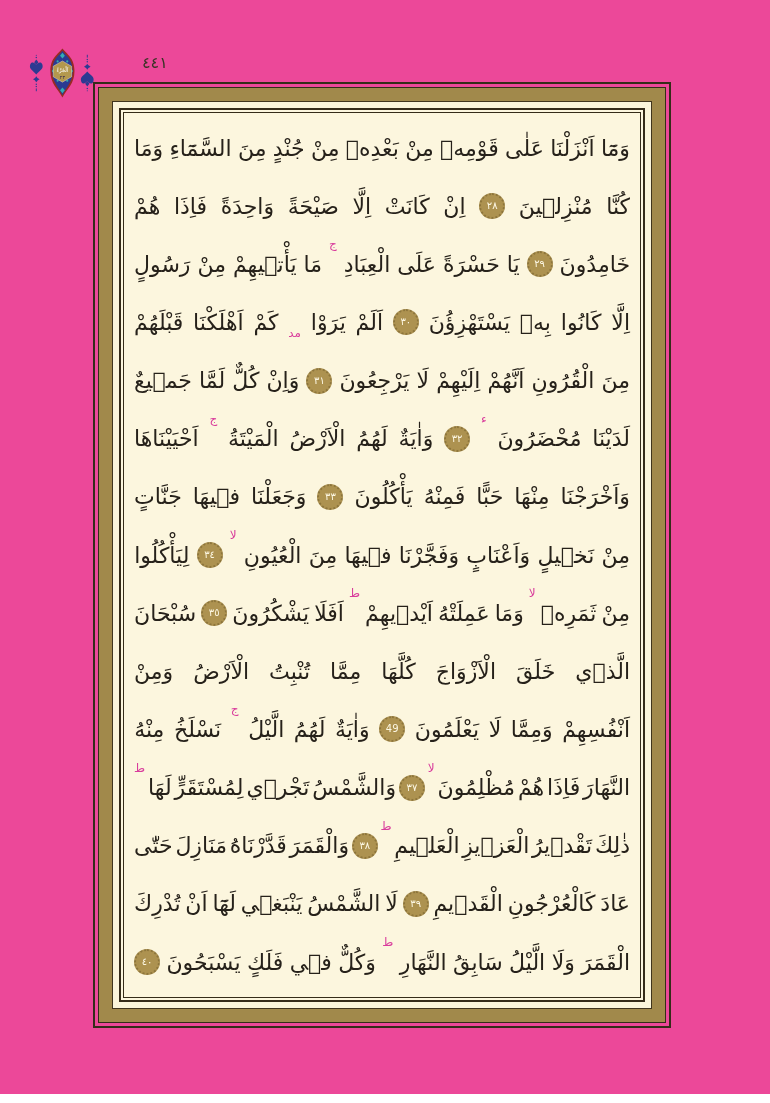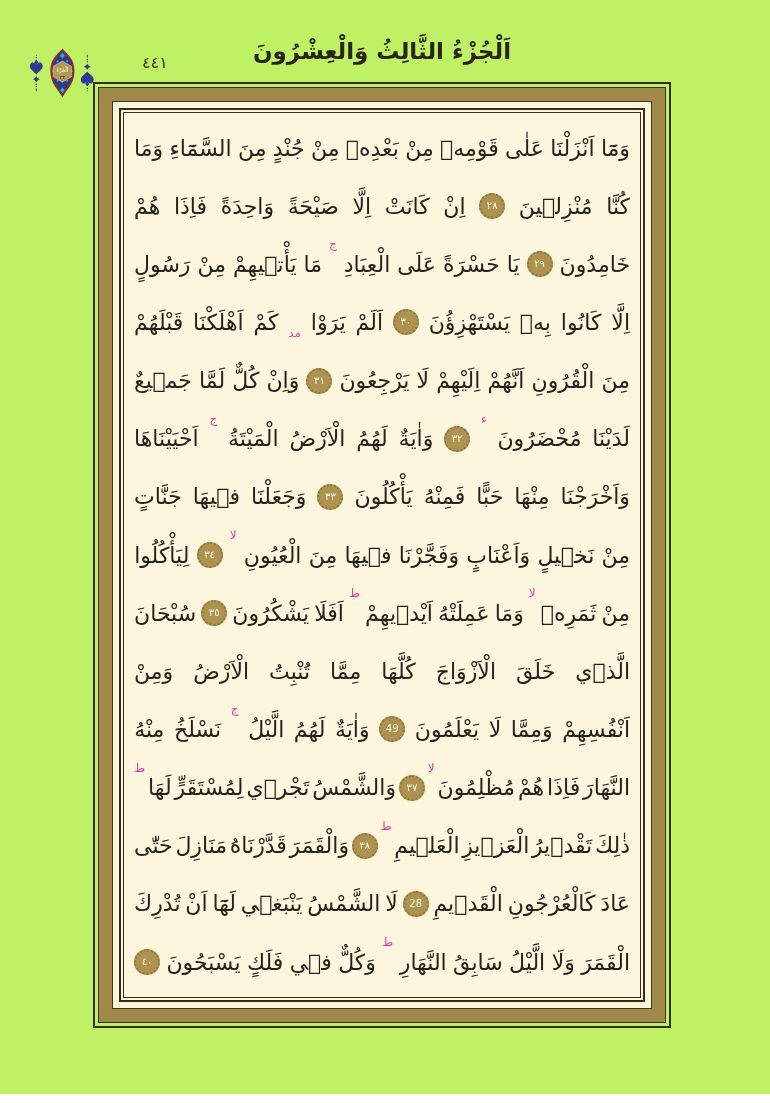--- a/index.html
+++ b/index.html
@@ -1,17 +1,17 @@
 <!DOCTYPE html>
 <html lang="ar" dir="rtl"><head>
 <meta charset="utf-8">
 <style>
   html,body{margin:0;padding:0;}
   body{font-family:"DejaVu Sans",sans-serif;background:#e8e8e8;}
-  .screen{position:relative;width:770px;height:1103px;background:#bef264;overflow:hidden;direction:rtl;}
+  .screen{position:relative;width:770px;height:1103px;background:#ec4899;overflow:hidden;direction:rtl;}
   .bottom-strip{position:absolute;left:0;bottom:0;width:770px;height:9px;background:#ffffff;}
 
   
   .juz-header{position:absolute;left:93px;top:38px;width:578px;text-align:center;
     font-size:23px;font-weight:bold;color:#2A241A;direction:rtl;letter-spacing:0;}
   .page-number{position:absolute;left:142px;top:53px;font-size:16px;color:#3A3426;direction:rtl;}
 
   
   .frame{position:absolute;left:93px;top:82px;width:578px;height:946px;box-sizing:border-box;}
   .f1{width:100%;height:100%;box-sizing:border-box;border:2px solid #352C19;padding:3px;}
@@ -36,21 +36,20 @@
     flex-direction:row;align-items:center;}
   .margin-ornament svg{display:block;}
 </style>
 </head>
 <body>
 
 <div class="screen">
 
   <div class="page-number">٤٤١</div>
 
-  <div class="juz-header">اَلْجُزْءُ الثَّالِثُ وَالْعِشْرُونَ</div>
 
   <div class="margin-ornament">
 
     <svg width="44" height="70" viewBox="0 0 44 78">
       <rect x="21" y="0" width="2" height="6" fill="#2C3A92"></rect>
       <circle cx="22" cy="10" r="1.5" fill="#2C3A92"></circle>
       <circle cx="22" cy="15" r="1.5" fill="#2C3A92"></circle>
       <path d="M22 19 q6 6 0 13 q-6 -7 0 -13 Z" fill="#2C3A92"></path>
       <path d="M15 25.5 q7 -6 14 0 q-7 6 -14 0 Z" fill="#2C3A92"></path>
       <path d="M22 36 C30 45 38 47 35 57 C33 64 25 62 22 56 C19 62 11 64 9 57 C6 47 14 45 22 36 Z" fill="#2C3A92"></path>
@@ -252,21 +251,21 @@
                     <span class="aya">٣٨</span>
                     <span class="word">وَالْقَمَرَ</span>
                     <span class="word">قَدَّرْنَاهُ</span>
                     <span class="word">مَنَازِلَ</span>
                     <span class="word">حَتّٰى</span>
                   </div>
                   <div class="line">
                     <span class="word">عَادَ</span>
                     <span class="word">كَالْعُرْجُونِ</span>
                     <span class="word">الْقَدٖيمِ</span>
-                    <span class="aya">28</span>
+                    <span class="aya">٣٩</span>
                     <span class="word">لَا</span>
                     <span class="word">الشَّمْسُ</span>
                     <span class="word">يَنْبَغٖي</span>
                     <span class="word">لَهَٓا</span>
                     <span class="word">اَنْ</span>
                     <span class="word">تُدْرِكَ</span>
                   </div>
                   <div class="line">
                     <span class="word">الْقَمَرَ</span>
                     <span class="word">وَلَا</span>

